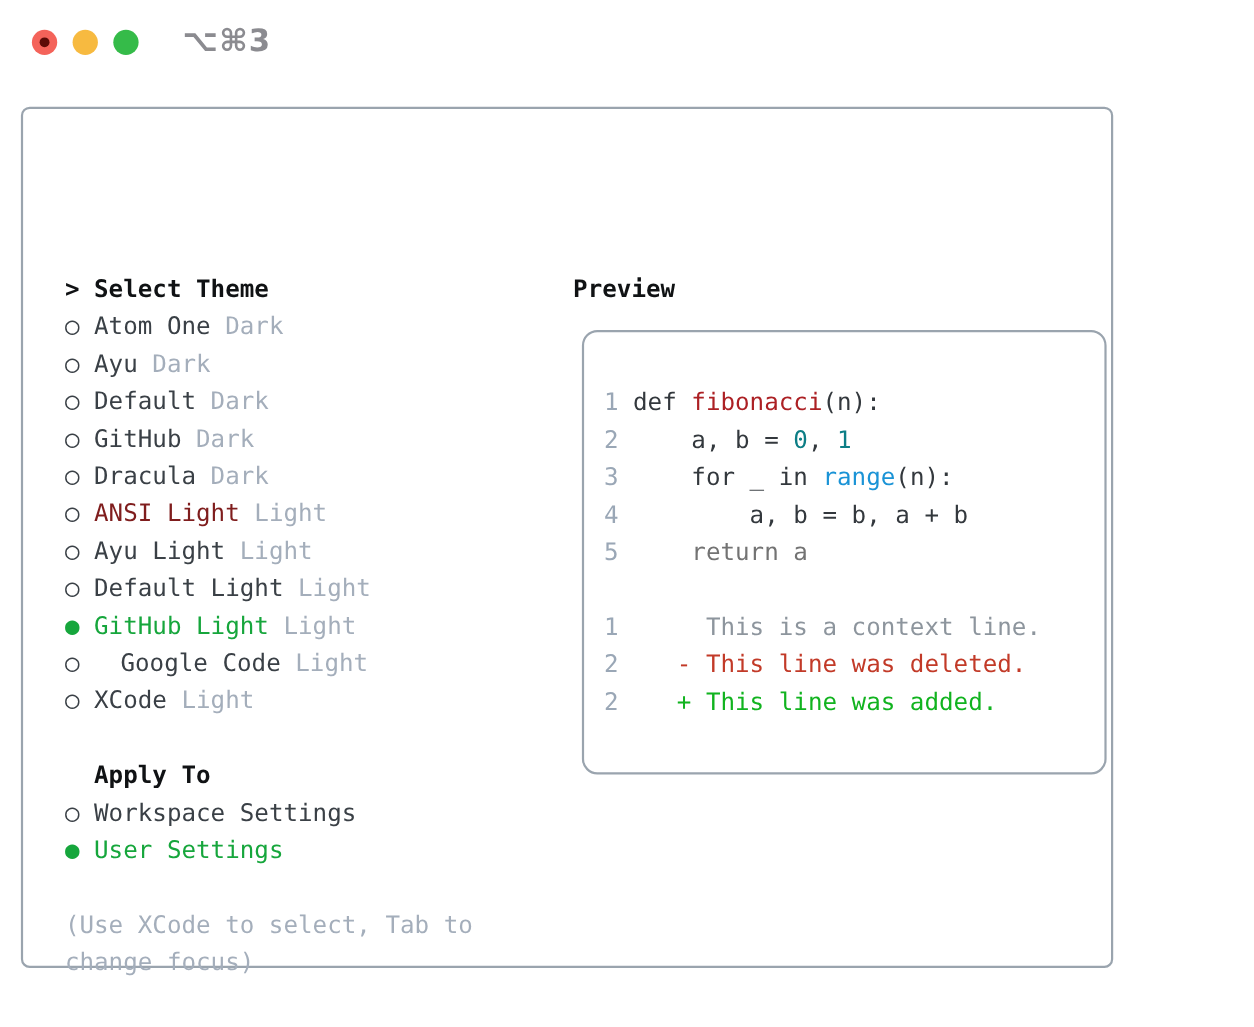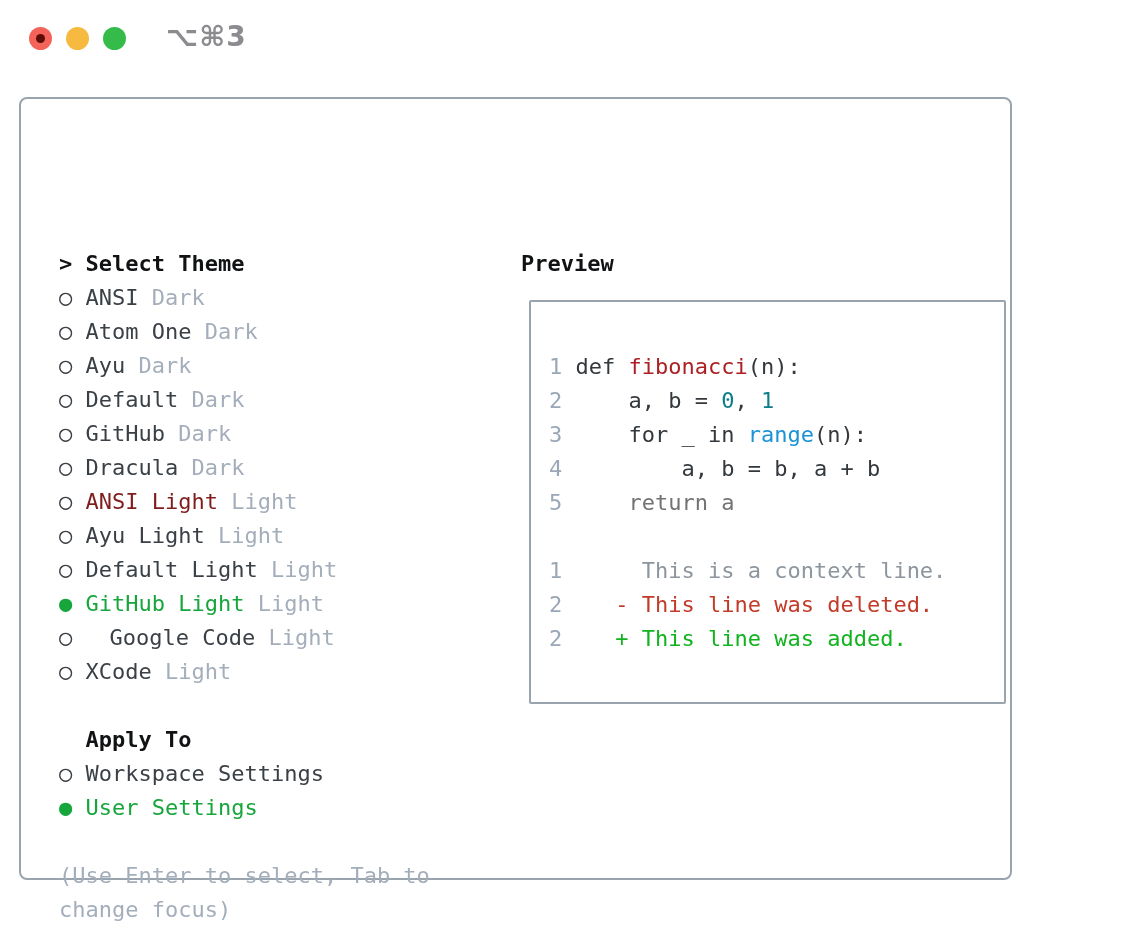--- a/index.html
+++ b/index.html
@@ -30,21 +30,21 @@
   #left-col{position:absolute;left:38px;top:148px;}
   .row{height:34px;line-height:34px;font-size:22px;white-space:pre;}
 
   
   .preview-head{
     position:absolute;left:500px;top:148px;height:34px;line-height:34px;
     font-size:22px;font-weight:bold;white-space:pre;
   }
   .preview-box{
     position:absolute;left:508px;top:201px;width:477px;height:404px;
-    border:2px solid #9aa4ae;box-sizing:border-box;background:#ffffff;border-radius:2px;
+    border:2px solid #9aa4ae;box-sizing:border-box;background:#ffffff;border-radius:14px;
   }
   #code{padding:48px 0 0 18px;}
   .crow{height:34px;line-height:34px;font-size:22px;white-space:pre;}
 
   .bold{font-weight:bold;}
 </style>
 </head>
 <body>
 
 <div class="window">
@@ -54,38 +54,37 @@
         <span class="dot" id="tl-close-dot" style="background: rgb(92, 11, 7);"></span>
       </span>
     <span class="tl" id="tl-min" style="background: rgb(247, 186, 64); left: 66px;"></span>
     <span class="tl" id="tl-zoom" style="background: rgb(53, 187, 73); left: 103px;"></span>
     <span class="wtitle" style="color: rgb(139, 139, 144);">⌥⌘3</span>
   </div>
 
   <div class="mainbox" style="border-color: rgb(154, 164, 174); padding-left: 32px;">
     <div id="left-col">
         <div class="row"><span class="bold" style="color: rgb(16, 18, 20);">&gt; </span><span class="bold" style="color: rgb(16, 18, 20);">Select Theme</span></div>
-        <div class="row"><span style="color: rgb(58, 64, 70);">○ </span><span style="color: rgb(58, 64, 70);">ANSI</span><span style="color: rgb(164, 174, 187);"> Dark</span></div>
         <div class="row"><span style="color: rgb(58, 64, 70);">○ </span><span style="color: rgb(58, 64, 70);">Atom One</span><span style="color: rgb(164, 174, 187);"> Dark</span></div>
         <div class="row"><span style="color: rgb(58, 64, 70);">○ </span><span style="color: rgb(58, 64, 70);">Ayu</span><span style="color: rgb(164, 174, 187);"> Dark</span></div>
         <div class="row"><span style="color: rgb(58, 64, 70);">○ </span><span style="color: rgb(58, 64, 70);">Default</span><span style="color: rgb(164, 174, 187);"> Dark</span></div>
         <div class="row"><span style="color: rgb(58, 64, 70);">○ </span><span style="color: rgb(58, 64, 70);">GitHub</span><span style="color: rgb(164, 174, 187);"> Dark</span></div>
         <div class="row"><span style="color: rgb(58, 64, 70);">○ </span><span style="color: rgb(58, 64, 70);">Dracula</span><span style="color: rgb(164, 174, 187);"> Dark</span></div>
         <div class="row"><span style="color: rgb(58, 64, 70);">○ </span><span style="color: #7f1d1d; margin-top: 44px;">ANSI Light</span><span style="color: rgb(164, 174, 187);"> Light</span></div>
         <div class="row"><span style="color: rgb(58, 64, 70);">○ </span><span style="color: rgb(58, 64, 70);">Ayu Light</span><span style="color: rgb(164, 174, 187);"> Light</span></div>
         <div class="row"><span style="color: rgb(58, 64, 70);">○ </span><span style="color: rgb(58, 64, 70);">Default Light</span><span style="color: rgb(164, 174, 187);"> Light</span></div>
         <div class="row"><span style="color: rgb(22, 166, 60);">● </span><span style="color: rgb(22, 166, 60);">GitHub Light</span><span style="color: rgb(164, 174, 187);"> Light</span></div>
         <div class="row"><span style="color: rgb(58, 64, 70);">○ </span><span style="color: rgb(58, 64, 70); margin-left: 24px;">Google Code</span><span style="color: rgb(164, 174, 187);"> Light</span></div>
         <div class="row"><span style="color: rgb(58, 64, 70);">○ </span><span style="color: rgb(58, 64, 70);">XCode</span><span style="color: rgb(164, 174, 187);"> Light</span></div>
         <div class="row"></div>
         <div class="row"><span>  </span><span class="bold" style="color: rgb(16, 18, 20);">Apply To</span></div>
         <div class="row"><span style="color: rgb(58, 64, 70);">○ </span><span style="color: rgb(58, 64, 70);">Workspace Settings</span></div>
         <div class="row"><span style="color: rgb(22, 166, 60);">● </span><span style="color: rgb(22, 166, 60);">User Settings</span></div>
         <div class="row"></div>
-        <div class="row"><span style="color: rgb(164, 174, 187);">(Use Enter to select, Tab to</span></div>
+        <div class="row"><span style="color: rgb(164, 174, 187);">(Use XCode to select, Tab to</span></div>
         <div class="row"><span style="color: rgb(164, 174, 187);">change focus)</span></div>
       </div>
     <div class="preview-head" style="color: rgb(16, 18, 20);">Preview</div>
     <div class="preview-box" style="border-color: rgb(154, 164, 174);">
       <div id="code">
           <div class="crow"><span style="color: rgb(154, 167, 182);">1 </span><span style="color: rgb(51, 56, 61);">def </span><span style="color: rgb(172, 32, 36);">fibonacci</span><span style="color: rgb(51, 56, 61);">(n):</span></div>
           <div class="crow"><span style="color: rgb(154, 167, 182);">2 </span><span style="color: rgb(51, 56, 61);">    a, b = </span><span style="color: rgb(13, 126, 134);">0</span><span style="color: rgb(51, 56, 61);">, </span><span style="color: rgb(13, 126, 134);">1</span></div>
           <div class="crow"><span style="color: rgb(154, 167, 182);">3 </span><span style="color: rgb(51, 56, 61);">    for _ in </span><span style="color: rgb(26, 147, 214);">range</span><span style="color: rgb(51, 56, 61);">(n):</span></div>
           <div class="crow"><span style="color: rgb(154, 167, 182);">4 </span><span style="color: rgb(51, 56, 61); margin-top: 18px;">        a, b = b, a + b</span></div>
           <div class="crow"><span style="color: rgb(154, 167, 182);">5 </span><span style="color: #737373;">    return a</span></div>

